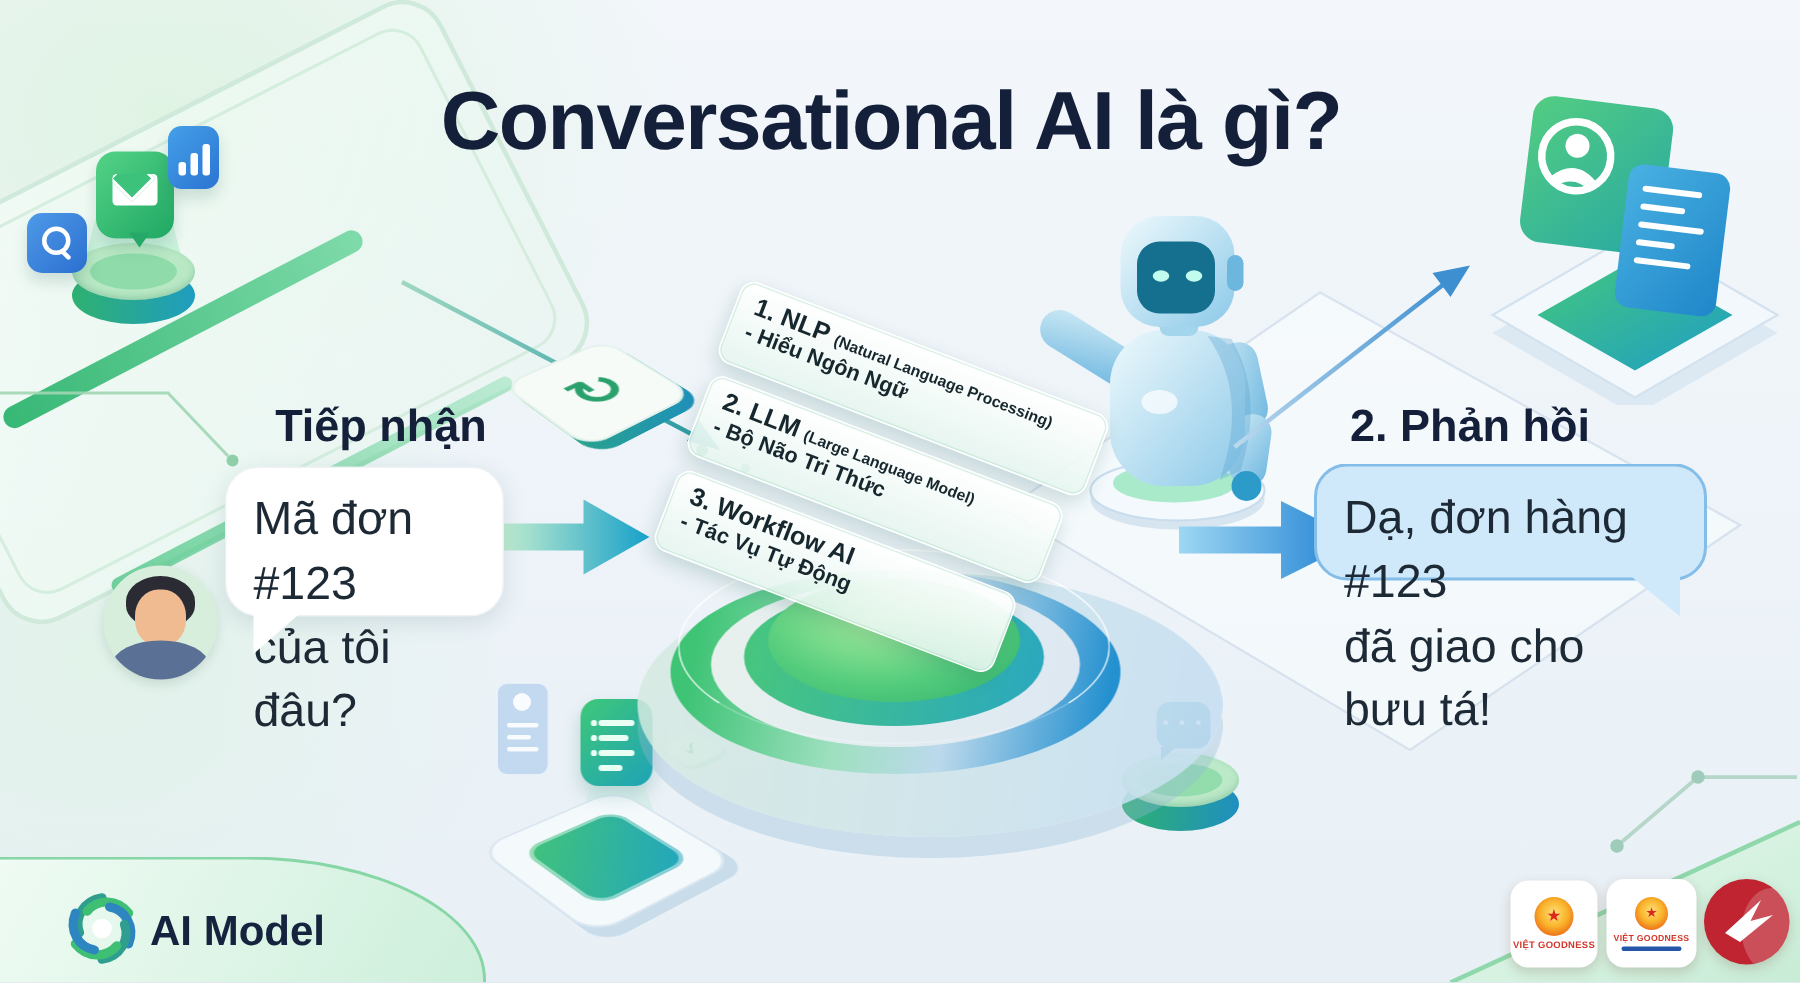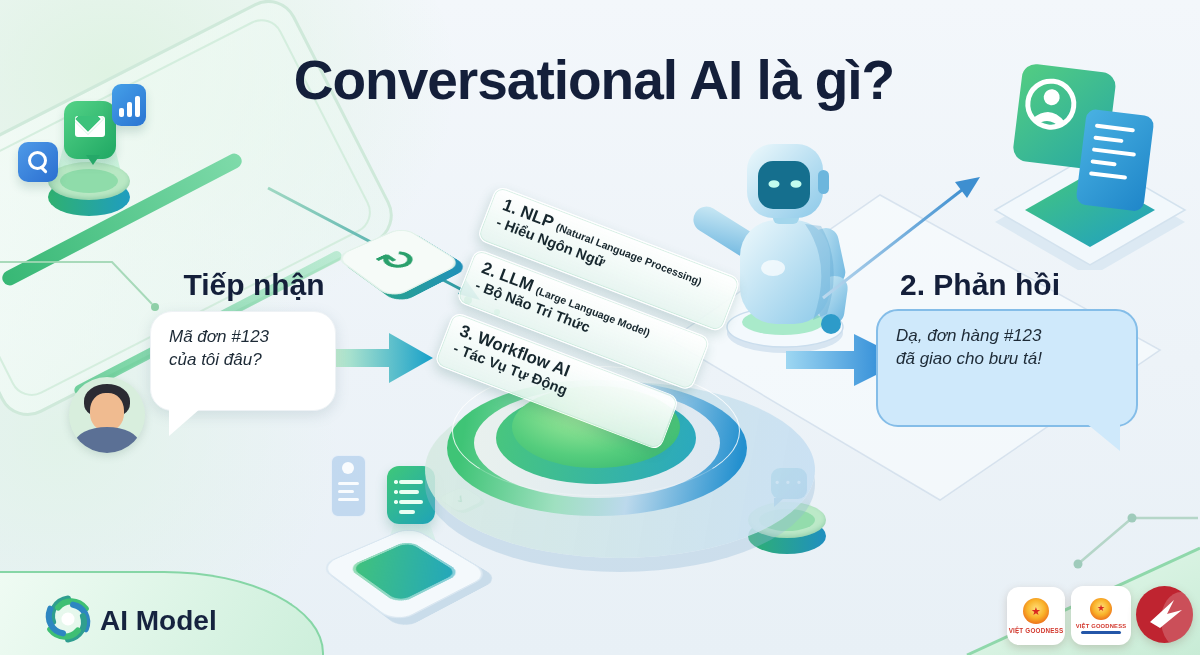--- a/index.html
+++ b/index.html
@@ -85,27 +85,27 @@
   .card-paren{font-size:10.5px;font-weight:700;}
   .card-desc{font-size:14.5px;font-weight:800;white-space:nowrap;}
   .pcard1{left:497px;top:185px;width:262px;height:58px;}
   .pcard2{left:476px;top:248px;width:252px;height:57px;}
   .pcard3{left:454px;top:311px;width:242px;height:57px;}
 
   
   .h-step{font-size:30px;font-weight:800;color:#141f3a;z-index:50;text-align:center;}
   .h-in{left:148px;top:268px;width:212px;}
   .h-out{left:869px;top:268px;width:222px;}
-  .bubble{z-index:50;border-radius:22px;font-size:17px;color:#1d2a36;line-height:1.38;
-    padding:13px 18px;box-sizing:border-box;font-style:italic;}
+  .bubble{z-index:50;border-radius:22px;font-size:31px;color:#1d2a36;line-height:1.38;
+    padding:13px 18px;box-sizing:border-box;}
   .b-user{left:150px;top:311px;width:186px;height:100px;background:#ffffff;
     box-shadow:0 4px 14px rgba(90,120,140,.18);border:1px solid #eef2f5;}
   .b-user:after{content:"";position:absolute;left:18px;bottom:-26px;width:0;height:0;
     border-top:28px solid #ffffff;border-right:32px solid transparent;}
-  .b-ai{left:876px;top:309px;width:262px;height:118px;background:#cfe9fb;border:2px solid #84bde8;}
+  .b-ai{left:876px;top:309px;width:262px;height:78px;background:#cfe9fb;border:2px solid #84bde8;}
   .b-ai:after{content:"";position:absolute;right:16px;bottom:-26px;width:0;height:0;
     border-top:28px solid #cfe9fb;border-left:34px solid transparent;}
 
   
   .avatar{left:69px;top:377px;width:76px;height:76px;border-radius:50%;overflow:hidden;
     background:#d8eedd;z-index:50;box-shadow:0 3px 8px rgba(80,120,100,.2);}
   .av-hair{position:absolute;left:15px;top:7px;width:46px;height:34px;border-radius:50% 50% 42% 42%;background:#2b2b33;}
   .av-face{position:absolute;left:21px;top:16px;width:34px;height:38px;border-radius:46%;background:#f0bb90;}
   .av-shirt{position:absolute;left:6px;bottom:-6px;width:64px;height:32px;border-radius:50% 50% 0 0;background:#5b7095;}
 

